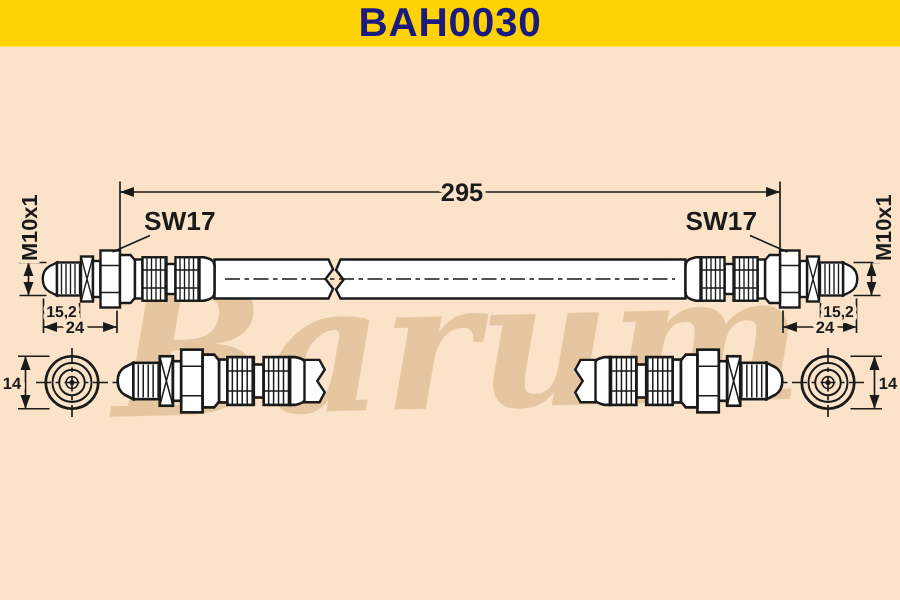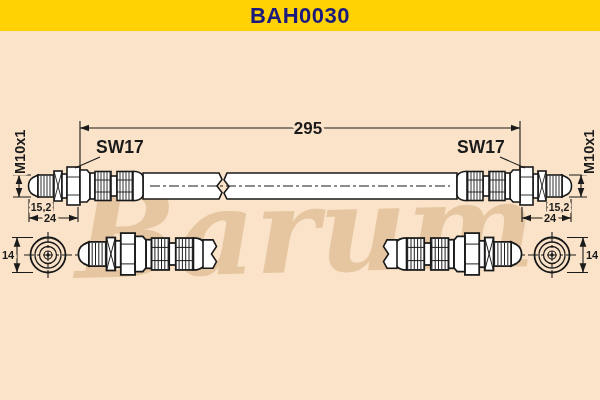--- a/index.html
+++ b/index.html
@@ -5,21 +5,21 @@
   html,body{margin:0;padding:0;}
   .screen{
     width:600px;height:400px;position:relative;overflow:hidden;
     background:#FAE3C8;font-family:"Liberation Sans",sans-serif;
   }
   .title-bar{
     position:absolute;top:0;left:0;width:600px;height:31px;
     background:#FFD303;display:flex;align-items:center;justify-content:center;
   }
   .title-bar span{
-    color:#1B1B7E;font-weight:bold;font-size:22px;letter-spacing:0.5px;
+    color:#1B1B7E;font-weight:bold;font-size:27px;letter-spacing:0.5px;
     font-family:"Liberation Sans",sans-serif;
   }
   svg{position:absolute;top:31px;left:0;}
   svg text{font-family:"Liberation Sans",sans-serif;font-weight:bold;fill:#1A1A1A;
     paint-order:stroke;stroke:#FAE3C8;stroke-width:5px;stroke-linejoin:round;}
   svg text.wm{
     font-family:"DejaVu Serif",serif;font-style:italic;font-weight:bold;
     fill:#E2C29A;stroke:none;opacity:0.85;
   }
   .outline{fill:#FFFFFF;stroke:#1A1A1A;stroke-width:1.6;}

